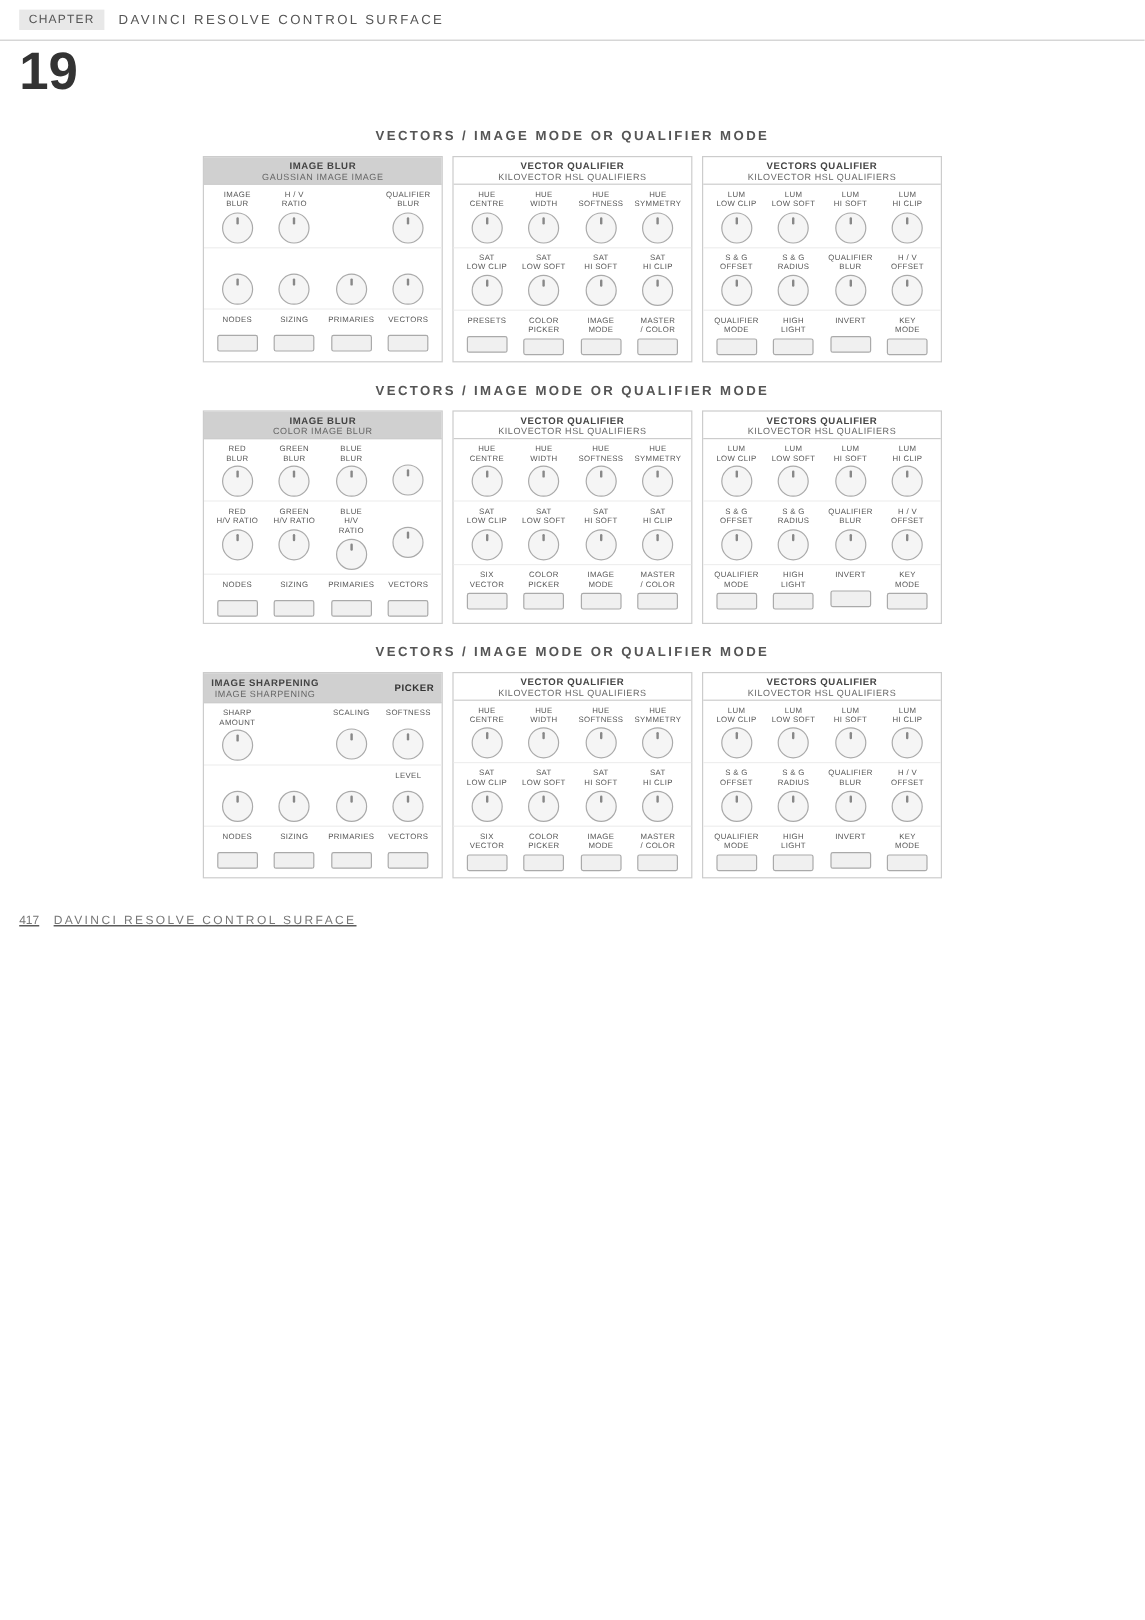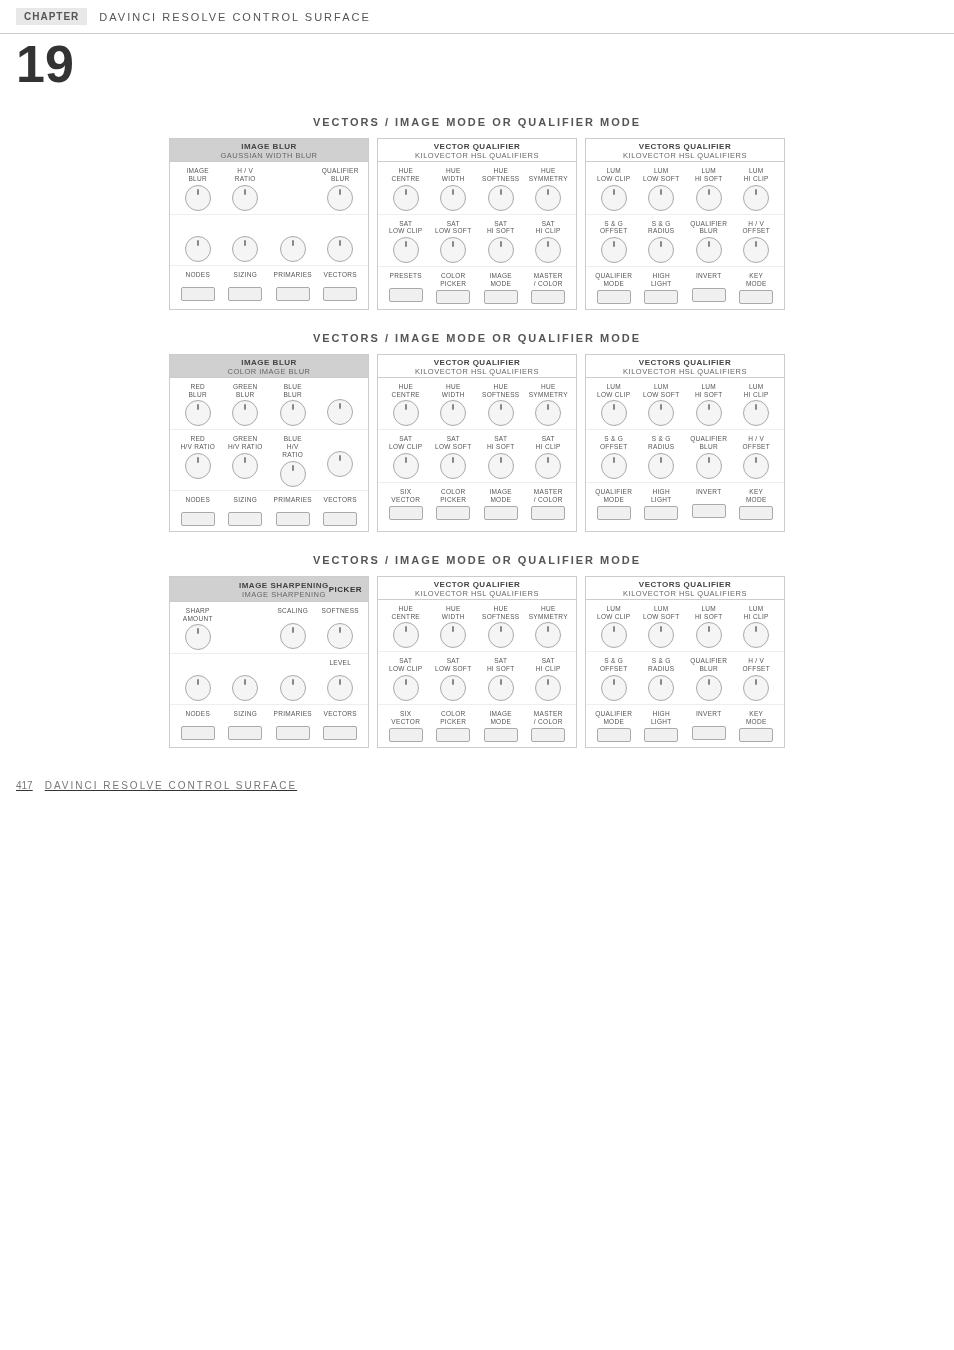--- a/index.html
+++ b/index.html
@@ -16,33 +16,33 @@
     .header {
       display: flex;
       align-items: center;
       padding: 8px 16px;
       border-bottom: 1px solid #ccc;
     }
     .chapter-badge {
       background: #e8e8e8;
       padding: 3px 8px;
       font-size: 10px;
-      font-weight: bold;
+      font-weight: normal;
       letter-spacing: 1px;
       margin-right: 12px;
       color: #555;
     }
     .header-title {
       font-size: 11px;
       letter-spacing: 2px;
       font-weight: normal;
       color: #555;
     }
     .chapter-number {
-      font-size: 52px;
+      font-size: 44px;
       font-weight: bold;
       color: #333;
       padding: 4px 16px 8px;
       line-height: 1;
     }
 
     
     .section-title {
       text-align: center;
       font-size: 11px;
@@ -51,21 +51,21 @@
       margin: 18px 0 10px;
       font-weight: bold;
     }
 
     
     .panel-group {
       display: flex;
       justify-content: center;
       gap: 8px;
       padding: 0 16px;
-      margin-bottom: 22px;
+      margin-bottom: 12px;
     }
 
     
     .panel {
       border: 1px solid #ccc;
       width: 200px;
       flex-shrink: 0;
     }
 
     .panel-header {
@@ -195,21 +195,21 @@
 </div>
 
 <div class="chapter-number">19</div>
 
 <div id="main-content">
     <div class="section-title">VECTORS / IMAGE MODE OR QUALIFIER MODE</div>
     <div class="panel-group">
       <div class="panel">
         <div class="panel-header has-highlight">
           <div class="title-line1">IMAGE BLUR</div>
-          <div class="title-line2">GAUSSIAN WIDTH BLUR</div>
+          <div class="title-line2">GAUSSIAN IMAGE IMAGE</div>
         </div>
         <div class="knob-row">
           <div class="knob-cell">
             <div class="knob-label">IMAGE<br>BLUR</div>
             <div class="knob"></div>
           </div>
           <div class="knob-cell">
             <div class="knob-label">H / V<br>RATIO</div>
             <div class="knob"></div>
           </div>
@@ -560,21 +560,21 @@
             <div class="btn-label">KEY<br>MODE</div>
             <div class="btn"></div>
           </div>
         </div>
       </div>
     </div>
     <div class="section-title">VECTORS / IMAGE MODE OR QUALIFIER MODE</div>
     <div class="panel-group">
       <div class="panel">
         <div class="panel-header has-highlight">
-          <div style="display: flex; justify-content: flex-end; align-items: center; padding: 1px 4px;">
+          <div style="display: flex; justify-content: space-between; align-items: center; padding: 1px 4px;">
             <div>
               <div class="title-line1">IMAGE SHARPENING</div>
               <div class="title-line2">IMAGE SHARPENING</div>
             </div>
             <div class="title-line1" style="color: rgb(51, 51, 51);">PICKER</div>
           </div>
         </div>
         <div class="knob-row">
           <div class="knob-cell">
             <div class="knob-label">SHARP<br>AMOUNT</div>

